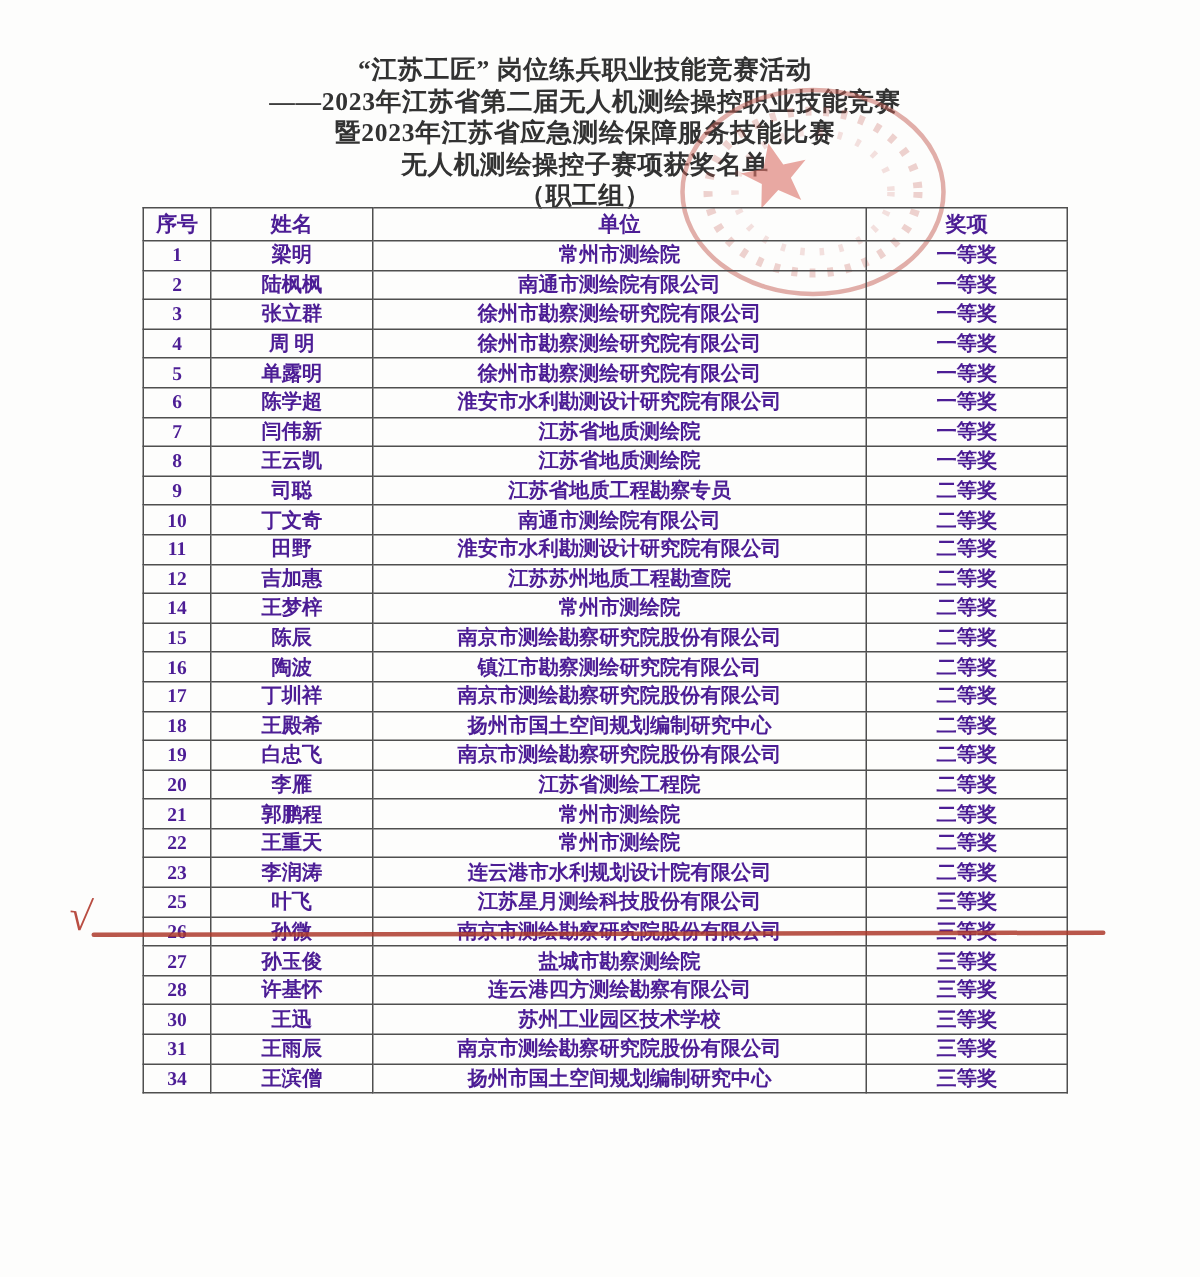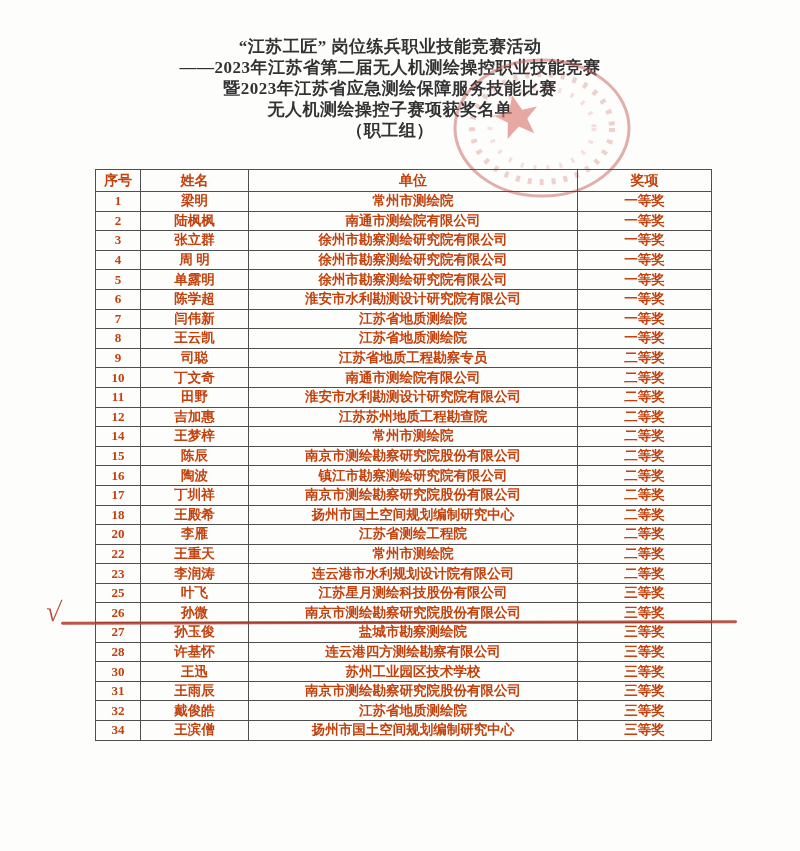--- a/index.html
+++ b/index.html
@@ -8,21 +8,21 @@
     font-family:"Liberation Serif","DejaVu Serif",serif;color:#3a3a3a;overflow:hidden;
   }
   
   .title-block{
     position:absolute;top:36px;left:30px;width:720px;text-align:center;
     font-size:17px;font-weight:700;line-height:21px;color:#323232;letter-spacing:.5px;
   }
   
   table.award{
     position:absolute;left:95px;top:138px;width:616px;border-collapse:collapse;
-    table-layout:fixed;font-size:13.5px;color:#c2410c;margin-top:31px;
+    table-layout:fixed;font-size:13.5px;color:#4c1d95;
   }
   table.award th,table.award td{
     border:1px solid #4f4f4f;text-align:center;vertical-align:middle;
     padding:0 2px;overflow:hidden;white-space:nowrap;
   }
   table.award th{height:21px;font-weight:700;font-size:14px;}
   table.award td{height:18.6px;font-weight:600;}
   table.award{border:1.5px solid #404040;}
   td.c-seq{font-size:13px;}
   
@@ -173,26 +173,38 @@
           <td class="c-unit">南京市测绘勘察研究院股份有限公司</td>
           <td class="c-award">二等奖</td>
         </tr>
         <tr>
           <td class="c-seq">18</td>
           <td class="c-name">王殿希</td>
           <td class="c-unit">扬州市国土空间规划编制研究中心</td>
           <td class="c-award">二等奖</td>
         </tr>
         <tr>
+          <td class="c-seq">19</td>
+          <td class="c-name">白忠飞</td>
+          <td class="c-unit">南京市测绘勘察研究院股份有限公司</td>
+          <td class="c-award">二等奖</td>
+        </tr>
+        <tr>
           <td class="c-seq">20</td>
           <td class="c-name">李雁</td>
           <td class="c-unit">江苏省测绘工程院</td>
           <td class="c-award">二等奖</td>
         </tr>
         <tr>
+          <td class="c-seq">21</td>
+          <td class="c-name">郭鹏程</td>
+          <td class="c-unit">常州市测绘院</td>
+          <td class="c-award">二等奖</td>
+        </tr>
+        <tr>
           <td class="c-seq">22</td>
           <td class="c-name">王重天</td>
           <td class="c-unit">常州市测绘院</td>
           <td class="c-award">二等奖</td>
         </tr>
         <tr>
           <td class="c-seq">23</td>
           <td class="c-name">李润涛</td>
           <td class="c-unit">连云港市水利规划设计院有限公司</td>
           <td class="c-award">二等奖</td>
@@ -227,26 +239,20 @@
           <td class="c-unit">苏州工业园区技术学校</td>
           <td class="c-award">三等奖</td>
         </tr>
         <tr>
           <td class="c-seq">31</td>
           <td class="c-name">王雨辰</td>
           <td class="c-unit">南京市测绘勘察研究院股份有限公司</td>
           <td class="c-award">三等奖</td>
         </tr>
         <tr>
-          <td class="c-seq">32</td>
-          <td class="c-name">戴俊皓</td>
-          <td class="c-unit">江苏省地质测绘院</td>
-          <td class="c-award">三等奖</td>
-        </tr>
-        <tr>
           <td class="c-seq">34</td>
           <td class="c-name">王滨僧</td>
           <td class="c-unit">扬州市国土空间规划编制研究中心</td>
           <td class="c-award">三等奖</td>
         </tr>
       </tbody>
   </table>
 
   <div class="check">√</div>
   <div class="redline"></div>

